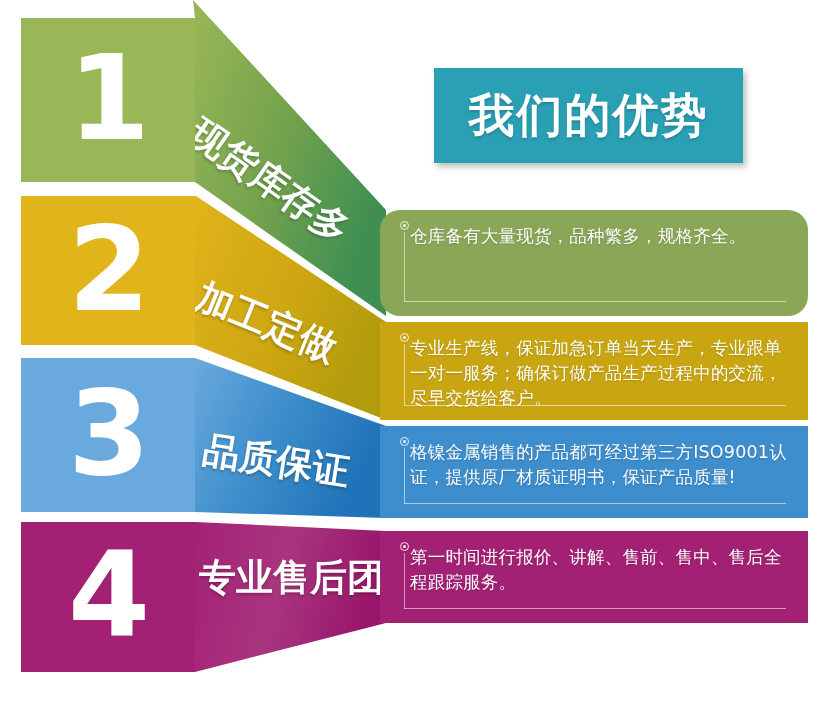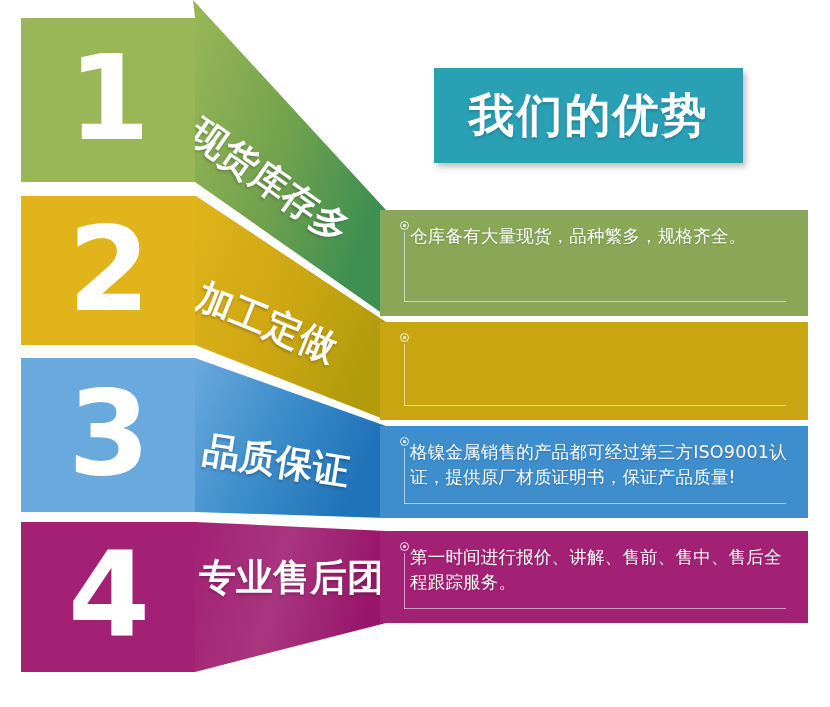--- a/index.html
+++ b/index.html
@@ -88,21 +88,21 @@
     left:24px;top:22px;bottom:14px;
     width:1px;
     background:rgba(255,255,255,.55);
   }
   .panel .deco-line-h{
     position:absolute;
     left:24px;right:22px;bottom:14px;
     height:1px;
     background:rgba(255,255,255,.55);
   }
-  #p1{top:210px;height:106px;background:#8aa758;}
+  #p1{top:210px;height:106px;background:#8aa758;border-radius:20px;}
   #p2{top:322px;height:98px;background:#c9a611;}
   #p3{top:426px;height:92px;background:#3e8dcc;}
   #p4{top:531px;height:92px;background:#a32175;}
 
   
   #title-box{
     position:absolute;
     left:434px;top:68px;
     width:309px;height:95px;
     background:#2aa0b5;
@@ -183,20 +183,21 @@
     <span class="deco-dot"></span>
     <span class="deco-line-v"></span>
     <span class="deco-line-h"></span>
     <div class="ptext">仓库备有大量现货，品种繁多，规格齐全。</div>
   </div>
 
   <div class="panel" id="p2">
     <span class="deco-dot"></span>
     <span class="deco-line-v"></span>
     <span class="deco-line-h"></span>
+    <div class="ptext">专业生产线，保证加急订单当天生产，专业跟单一对一服务；确保订做产品生产过程中的交流，尽早交货给客户。</div>
   </div>
 
   <div class="panel" id="p3">
     <span class="deco-dot"></span>
     <span class="deco-line-v"></span>
     <span class="deco-line-h"></span>
     <div class="ptext">格镍金属销售的产品都可经过第三方ISO9001认证，提供原厂材质证明书，保证产品质量!</div>
   </div>
 
   <div class="panel" id="p4">

